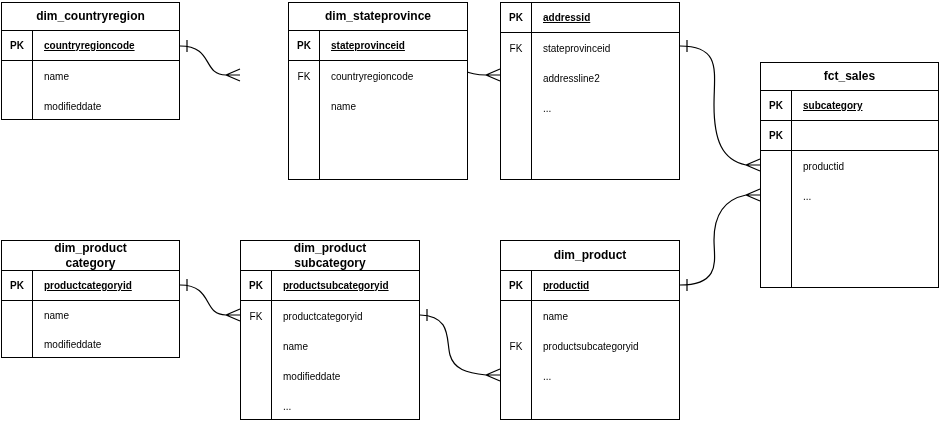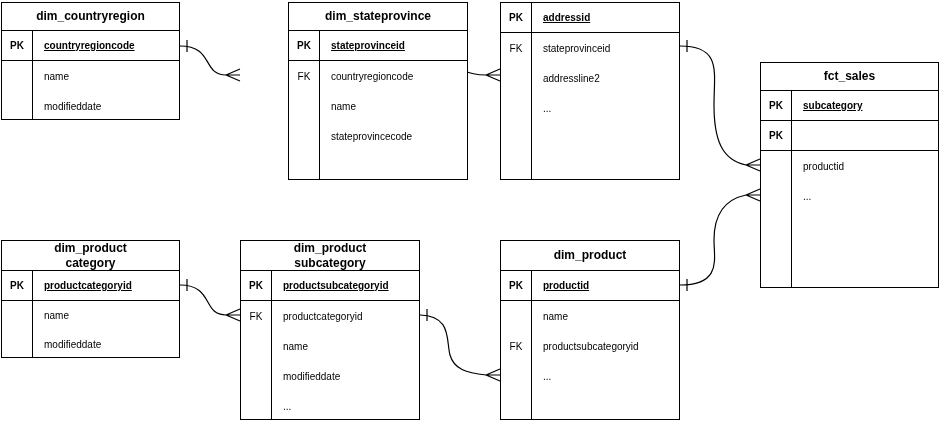--- a/index.html
+++ b/index.html
@@ -96,24 +96,20 @@
         <span class="fld pk-fld">stateprovinceid</span>
       </div>
       <div class="tbl-row">
         <span class="key">FK</span>
         <span class="fld">countryregioncode</span>
       </div>
       <div class="tbl-row">
         <span class="key"></span>
         <span class="fld">name</span>
       </div>
-      <div class="tbl-row">
-        <span class="key"></span>
-        <span class="fld">stateprovincecode</span>
-      </div>
     </div>
   </div>
 
   <div class="tbl" style="left:500px;top:2px;width:180px;height:178px;">
     <div class="tbl-body">
       <div class="vline"></div>
       <div class="tbl-row pk-row">
         <span class="key pk-key">PK</span>
         <span class="fld pk-fld">addressid</span>
       </div>

